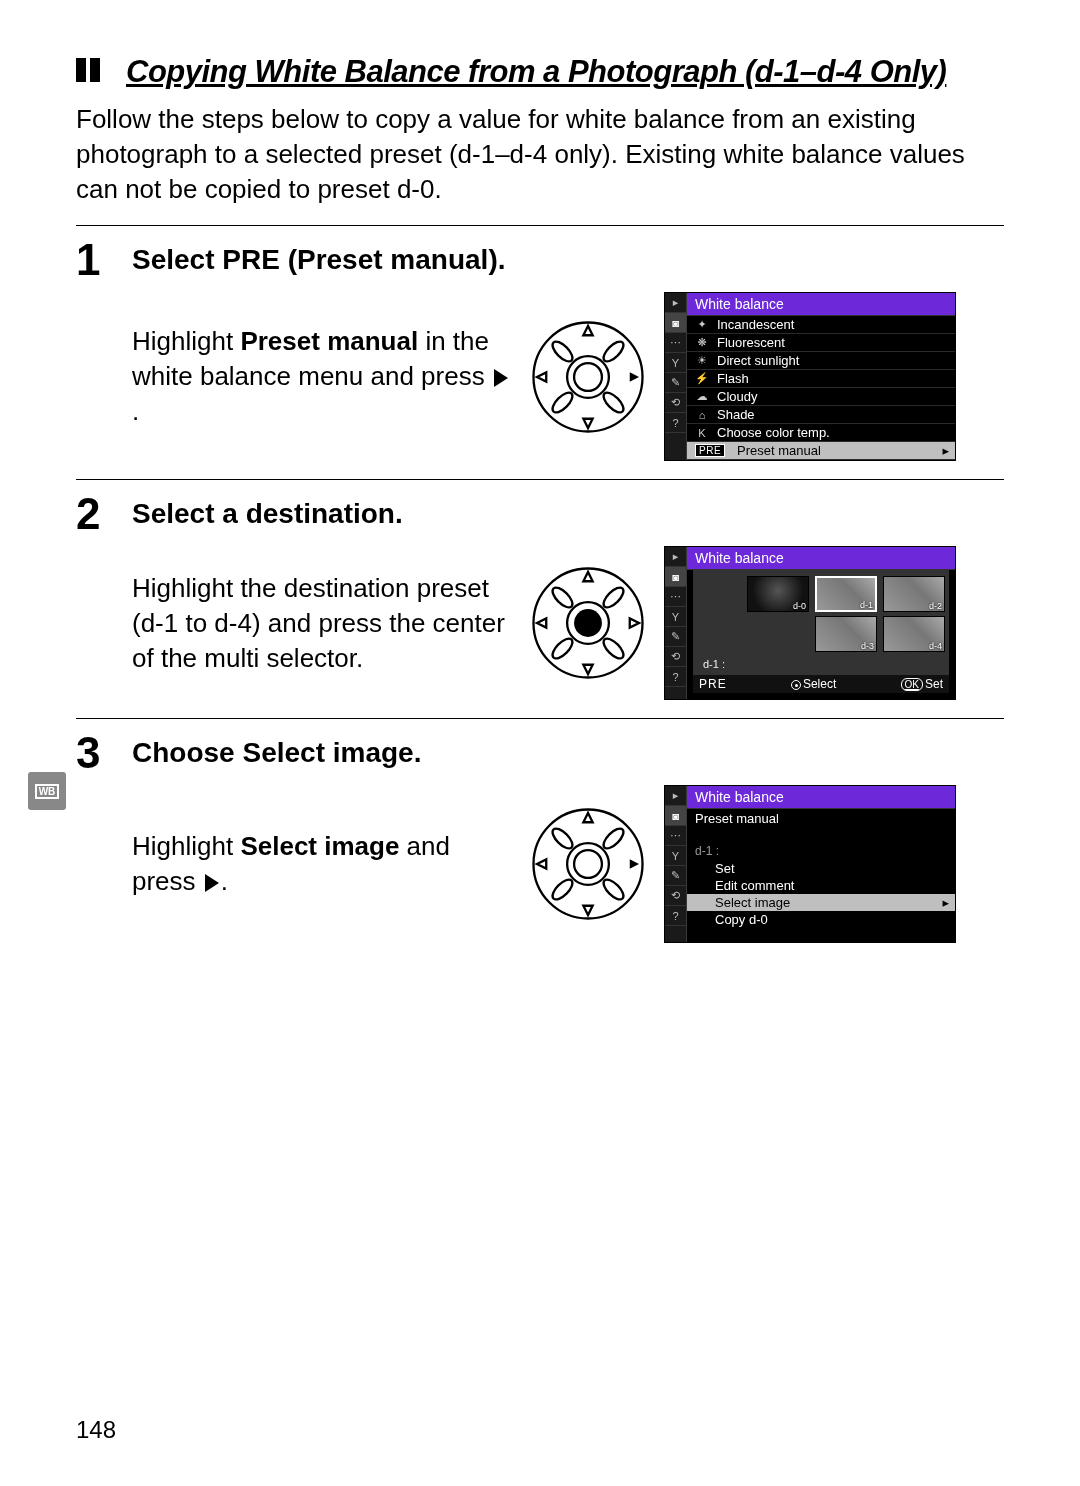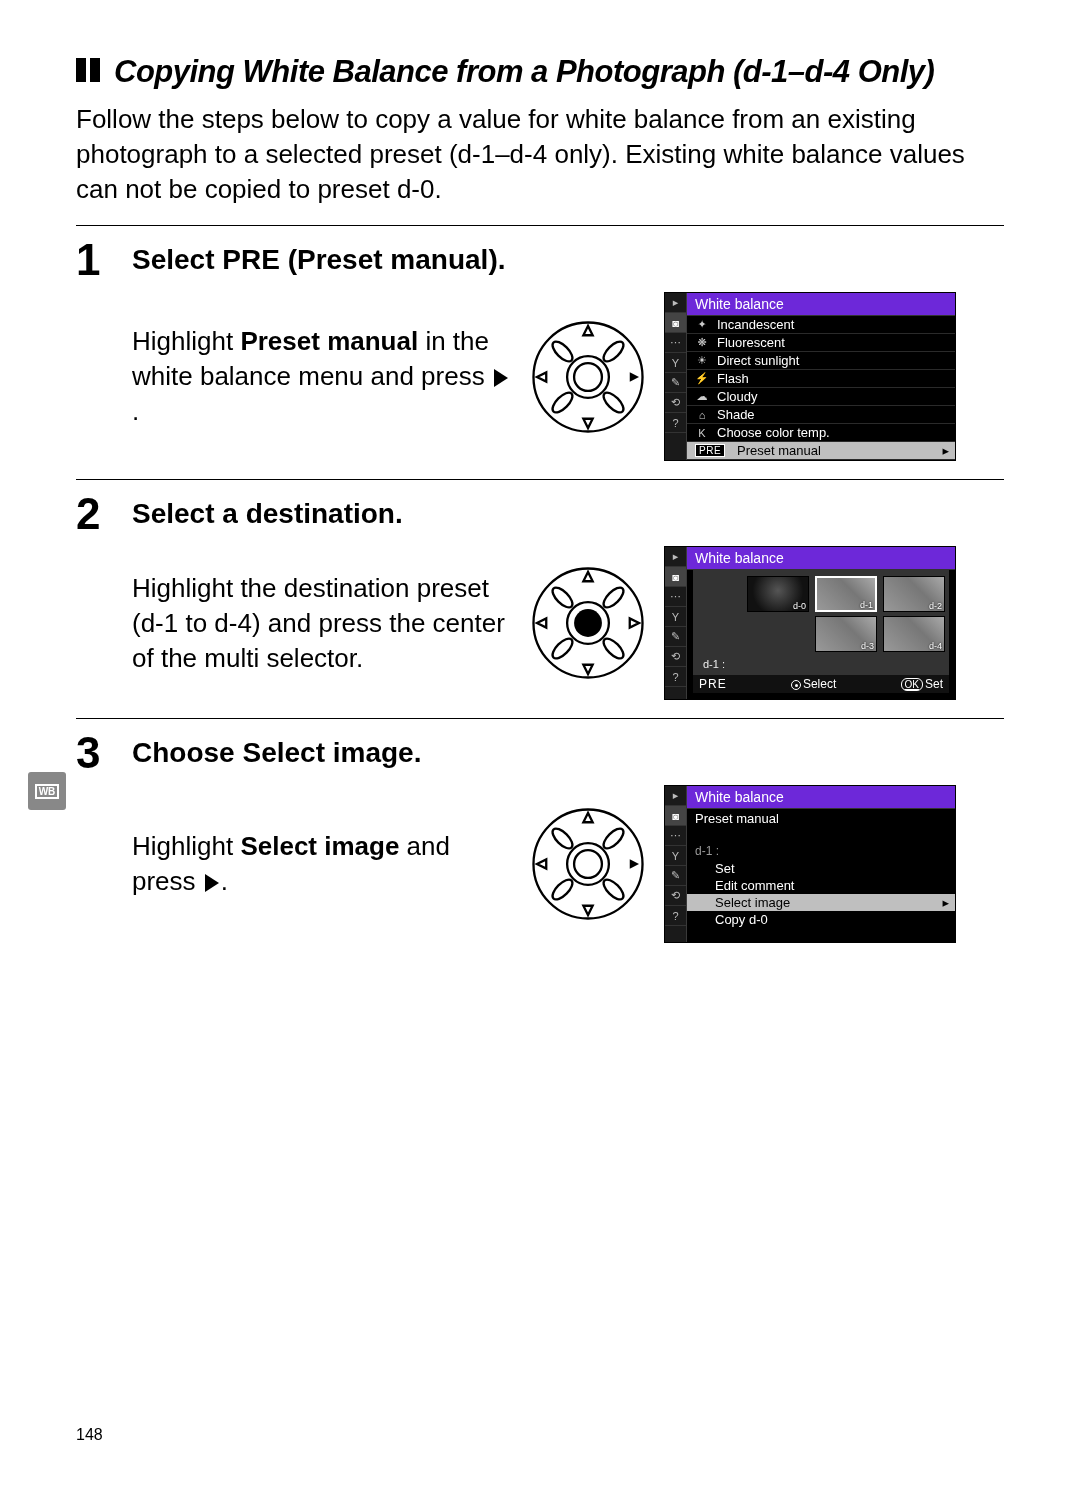--- a/index.html
+++ b/index.html
@@ -11,22 +11,23 @@
     font-family: "Helvetica Neue", Arial, sans-serif;
     color: #000;
     position: relative;
   }
   .page {
     padding: 54px 76px 0 76px;
   }
   .heading {
     display: flex;
     align-items: baseline;
-    gap: 10px;
+    gap: 22px;
     margin-bottom: 12px;
+    text-decoration: underline;
   }
   .heading-bars {
     display: inline-flex;
     gap: 4px;
     margin-right: 4px;
   }
   .heading-bars span {
     display: inline-block;
     width: 10px;
     height: 24px;
@@ -287,21 +288,21 @@
   .wb-tab span {
     border: 2px solid #fff;
     padding: 0 2px;
     font-size: 10px;
   }
 
   .page-num {
     position: absolute;
     left: 76px;
     bottom: 42px;
-    font-size: 16px;
+    font-size: 24px;
   }
 
   .tri-right {
     display: inline-block;
     width: 0; height: 0;
     border-top: 9px solid transparent;
     border-bottom: 9px solid transparent;
     border-left: 14px solid #000;
     vertical-align: -2px;
     margin: 0 2px;

